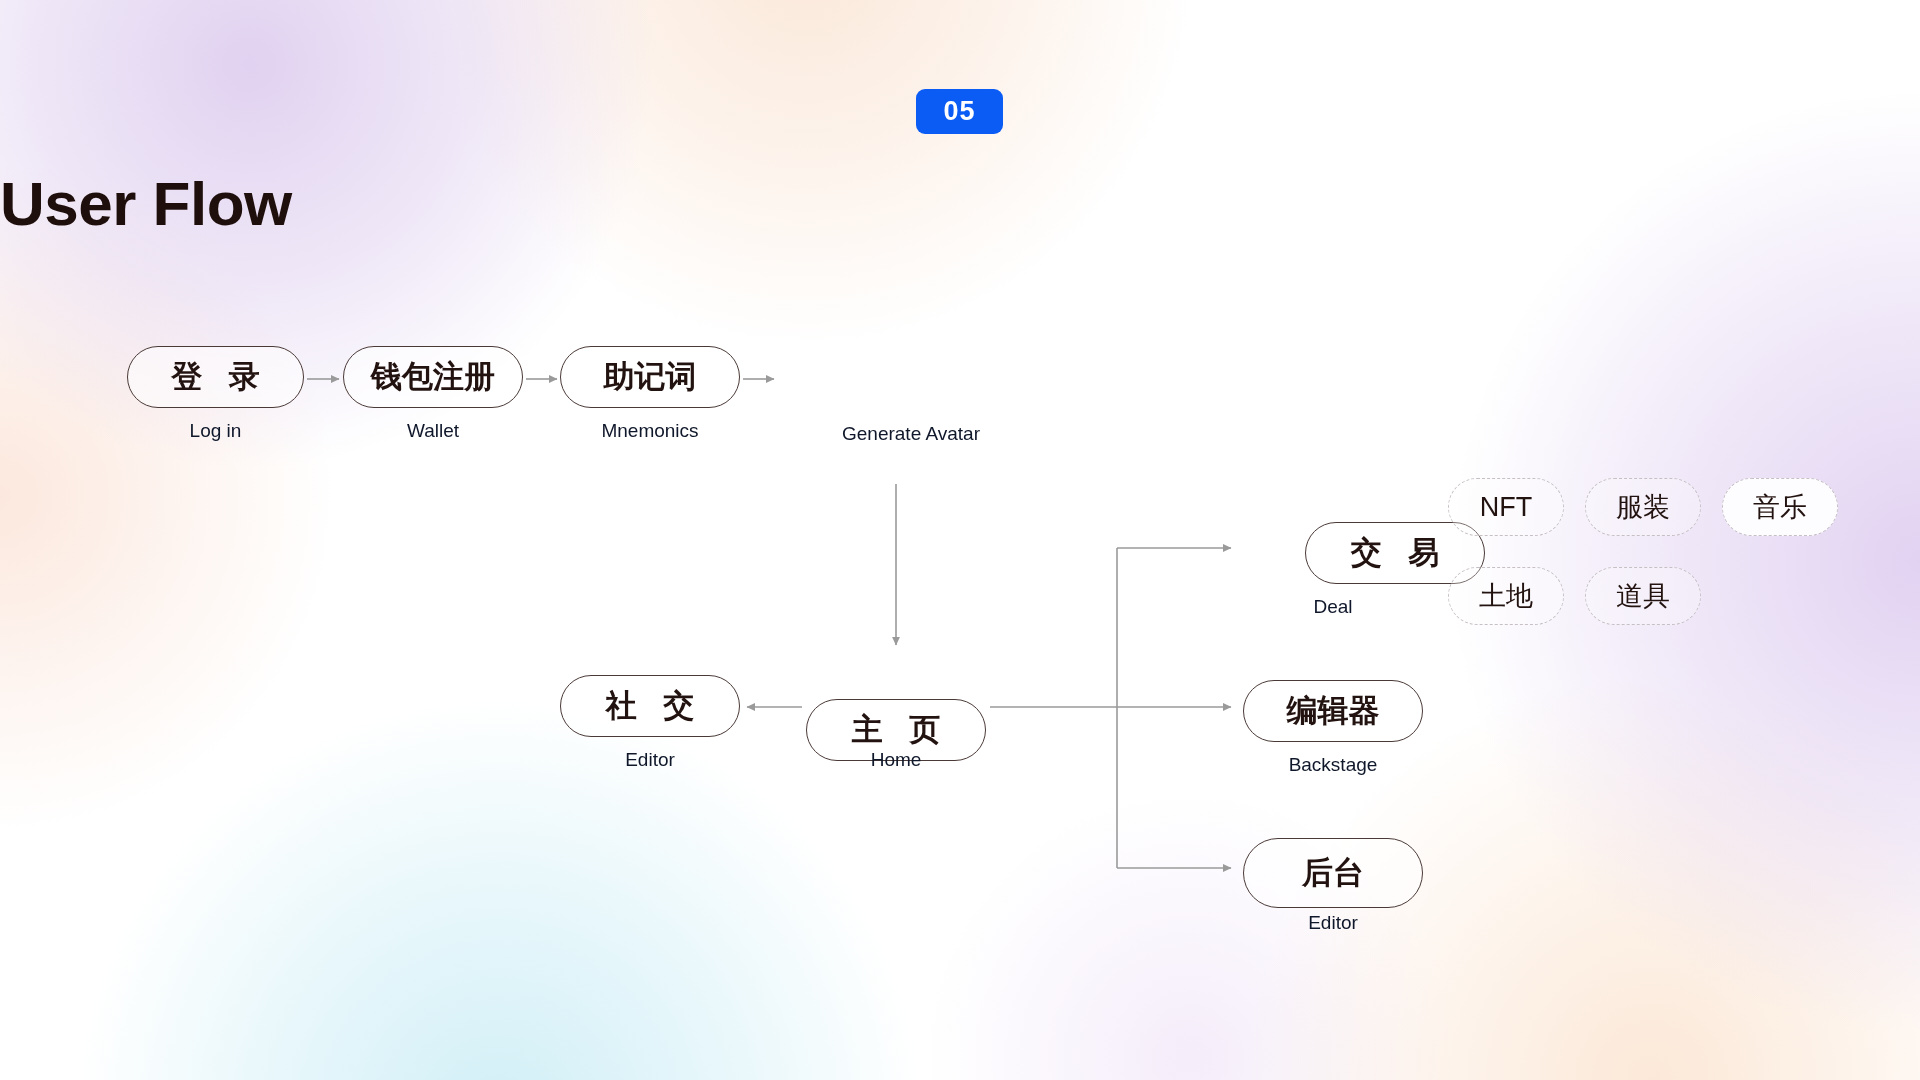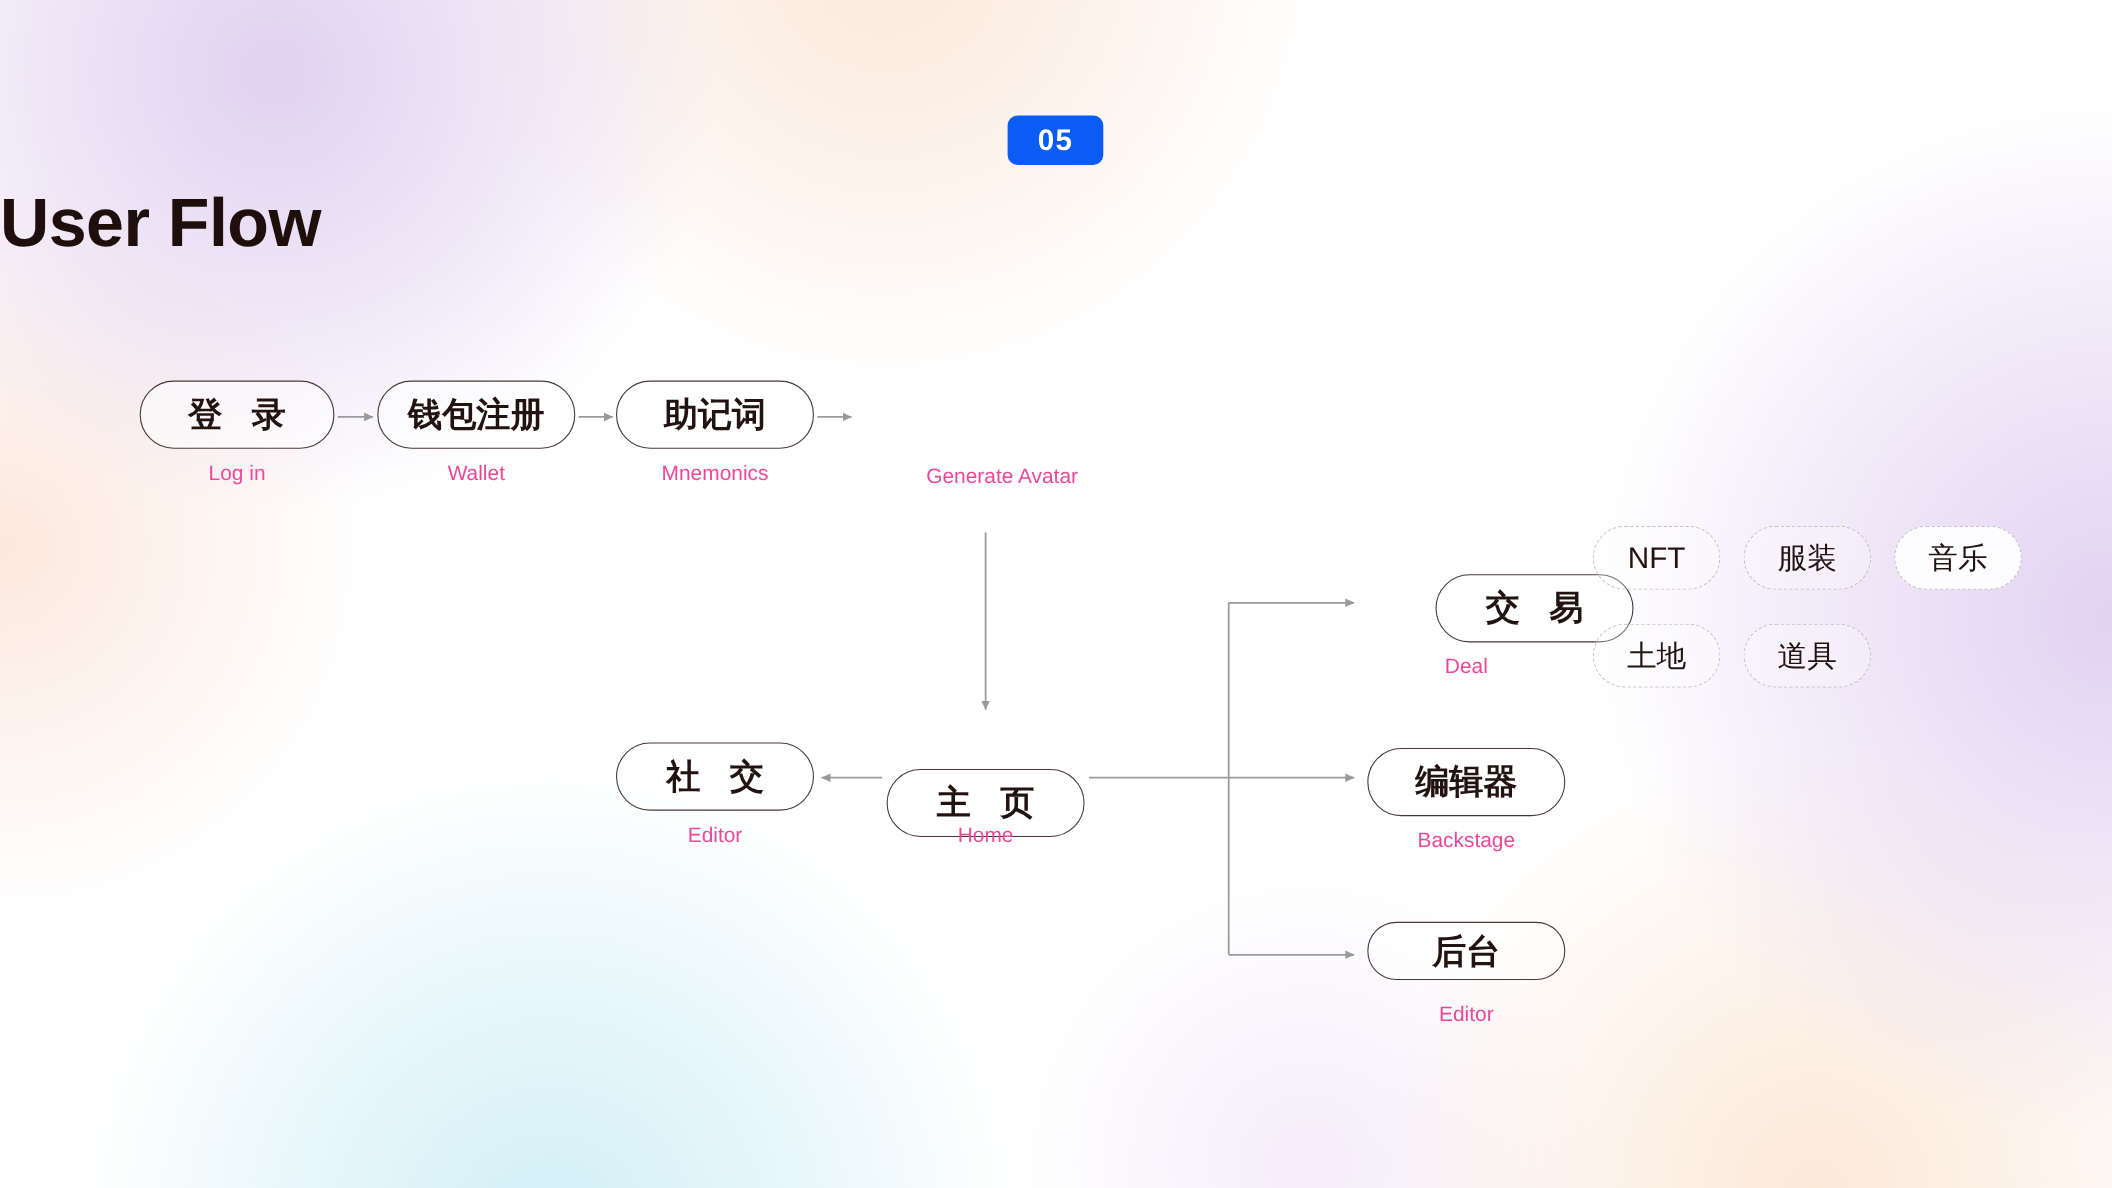--- a/index.html
+++ b/index.html
@@ -48,21 +48,20 @@
     border-radius: 9px;
     background: #0b5cf5;
     color: #ffffff;
     font-size: 27px;
     font-weight: bold;
     letter-spacing: 1px;
     display: flex;
     align-items: center;
     justify-content: center;
     box-sizing: border-box;
-    margin-top: 16px;
   }
   .page-title {
     position: absolute;
     left: 0;
     top: 168px;
     width: 1920px;
     text-align: left;
     font-size: 62px;
     font-weight: bold;
     letter-spacing: -0.5px;
@@ -81,21 +80,21 @@
     justify-content: center;
     color: #231310;
     font-size: 31px;
     font-weight: bold;
     white-space: nowrap;
   }
   .node.spaced { letter-spacing: 9px; text-indent: 9px; }
 
   .node-caption {
     position: absolute;
-    color: #ec4899;
+    color: #0f172a;
     font-size: 19px;
     text-align: center;
     white-space: nowrap;
   }
 
   
   .pill {
     position: absolute;
     box-sizing: border-box;
     border: 1.6px dashed #c6c0c4;
@@ -171,21 +170,21 @@
 
   <div class="node spaced" style="left:806px; top:675px; width:180px; height:62px;margin-top:24px;">主 页</div>
   <div class="node-caption" style="left:806px; top:749px; width:180px;">Home</div>
 
   <div class="node spaced" style="left:1305px; top:522px; width:180px; height:62px;">交 易</div>
   <div class="node-caption" style="left:1243px; top:596px; width:180px;">Deal</div>
 
   <div class="node" style="left:1243px; top:680px; width:180px; height:62px;">编辑器</div>
   <div class="node-caption" style="left:1243px; top:754px; width:180px;">Backstage</div>
 
-  <div class="node" style="left:1243px; top:838px; width:180px; height:53px;text-align:right;">后台</div>
+  <div class="node" style="left:1243px; top:838px; width:180px; height:70px;text-align:right;">后台</div>
   <div class="node-caption" style="left:1243px; top:912px; width:180px;">Editor</div>
 
   <div class="pill" style="left:1448px; top:478px; width:116px; height:58px;">NFT</div>
   <div class="pill" style="left:1585px; top:478px; width:116px; height:58px;">服装</div>
   <div class="pill filled" style="left:1722px; top:478px; width:116px; height:58px;">音乐</div>
   <div class="pill" style="left:1448px; top:567px; width:116px; height:58px;">土地</div>
   <div class="pill" style="left:1585px; top:567px; width:116px; height:58px;">道具</div>
 
 </div>
 

